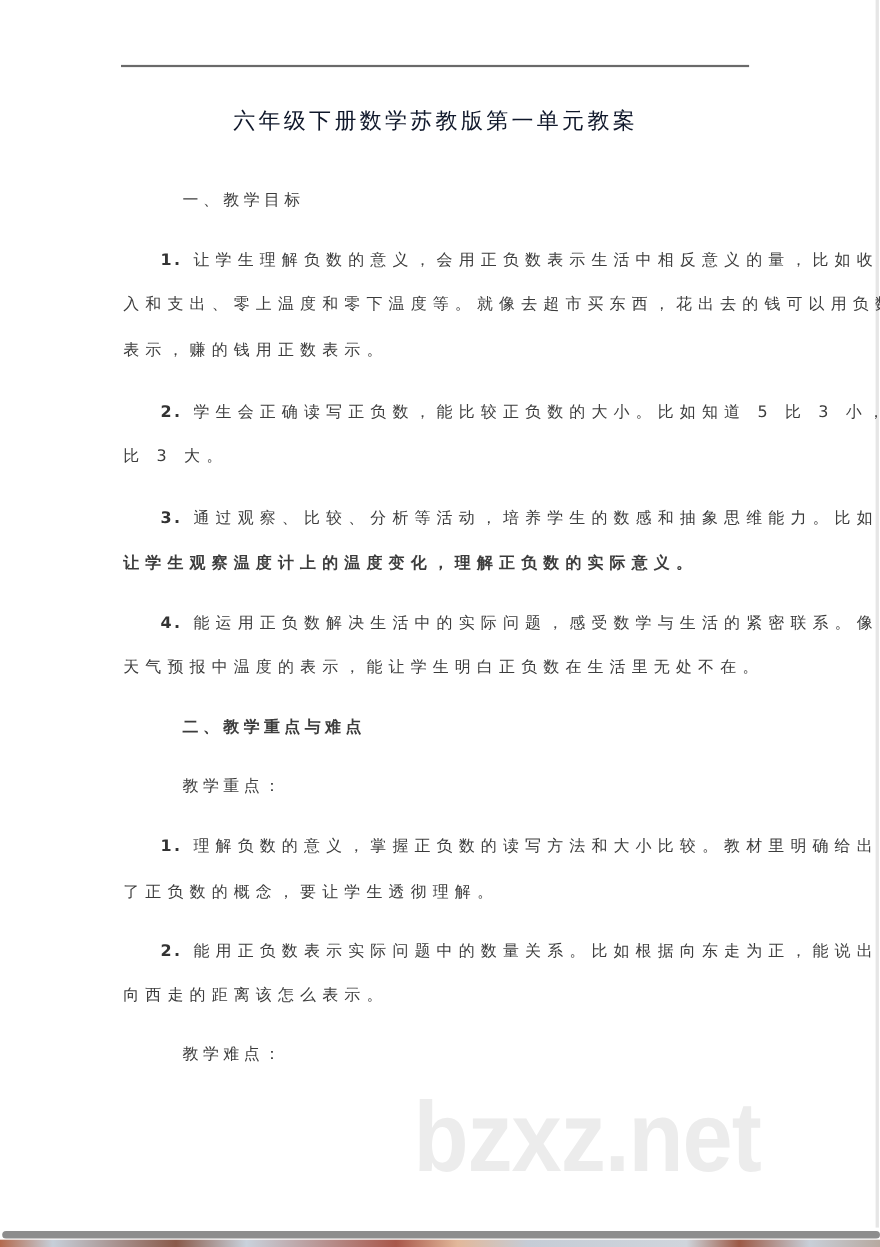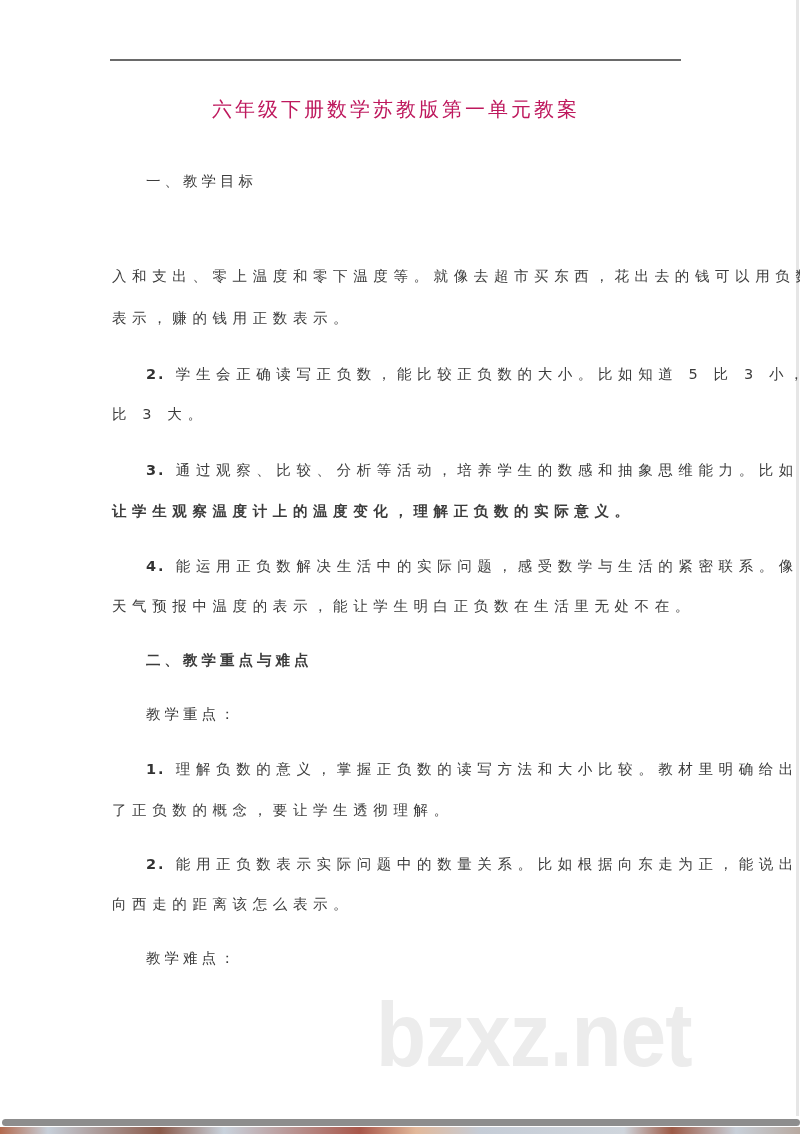--- a/index.html
+++ b/index.html
@@ -13,29 +13,29 @@
     position: absolute; left: 0; top: 0; width: 796px; height: 1116px;
     background: #ffffff;
     border-right: 3px solid #e6e6e6;
   }
   .top-rule {
     position: absolute; left: 110px; top: 59px; width: 571px; height: 2px;
     background: #6a6a6a;
   }
   .title {
     position: absolute; left: 0; top: 96px; width: 792px; text-align: center;
-    font-size: 20px; letter-spacing: 3px; color: #be185d;
+    font-size: 20px; letter-spacing: 3px; color: #0f172a;
     font-family: "DejaVu Sans", sans-serif;
   }
   .line {
     position: absolute; font-size: 14.5px; letter-spacing: 5.6px;
     white-space: nowrap; color: #3c3c3c;
   }
   .line .num { font-weight: bold; color: #333; letter-spacing: 2px; }
-  .heading { letter-spacing: 4px; }
+  .heading { letter-spacing: 4px; margin-left: 20px; }
   .watermark {
     position: absolute; left: 376px; top: 988px;
     font-family: "Liberation Sans", sans-serif; font-weight: bold;
     font-size: 82px; color: #ececec; letter-spacing: -1px;
     transform: scaleY(1.1);
   }
   .scrollbar {
     position: absolute; left: 2px; top: 1119px; width: 798px; height: 7px;
     background: #8d8d8d; border-radius: 4px;
   }
@@ -47,20 +47,21 @@
 </head>
 <body>
 
 <div class="page">
   <div class="top-rule"></div>
 
   <div class="title">六年级下册数学苏教版第一单元教案</div>
 
   <div class="line heading" style="left:146px; top:172px;">一、教学目标</div>
 
+  <div class="line" style="left:146px; top:227px;"><span class="num">1.</span> <span>让学生理解负数的意义，会用正负数表示生活中相反意义的量，比如收</span></div>
   <div class="line" style="left:112px; top:267px;">入和支出、零上温度和零下温度等。就像去超市买东西，花出去的钱可以用负数</div>
   <div class="line" style="left:112px; top:309px;">表示，赚的钱用正数表示。</div>
 
   <div class="line" style="left:146px; top:365px;"><span class="num">2.</span> <span>学生会正确读写正负数，能比较正负数的大小。比如知道 5 比 3 小，5</span></div>
   <div class="line" style="left:112px; top:405px;">比 3 大。</div>
 
   <div class="line" style="left:146px; top:461px;"><span class="num">3.</span> <span>通过观察、比较、分析等活动，培养学生的数感和抽象思维能力。比如</span></div>
   <div class="line" style="left:112px; top:502px;font-weight:bold;">让学生观察温度计上的温度变化，理解正负数的实际意义。</div>
 
   <div class="line" style="left:146px; top:557px;"><span class="num">4.</span> <span>能运用正负数解决生活中的实际问题，感受数学与生活的紧密联系。像</span></div>

